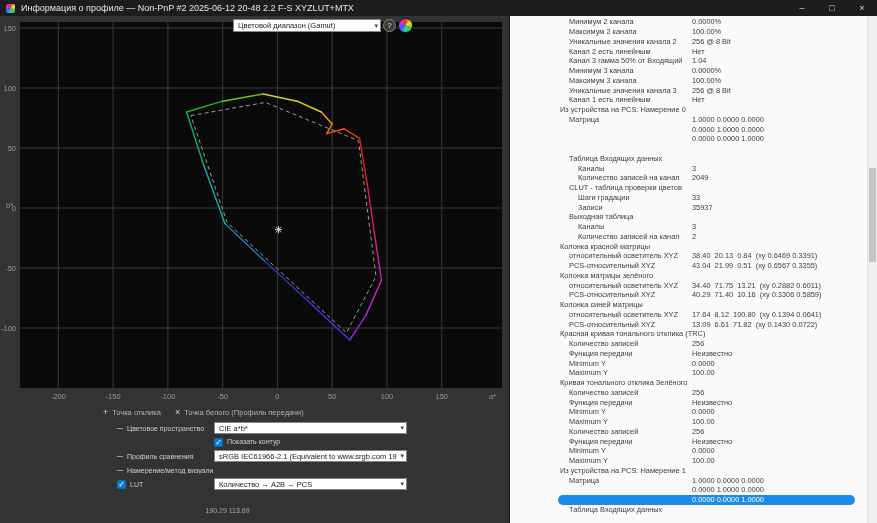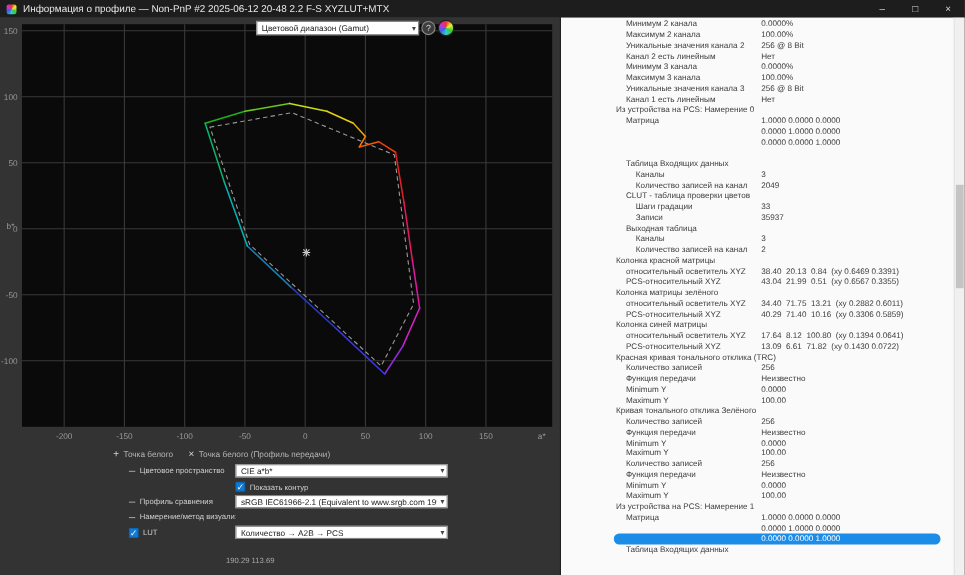--- a/index.html
+++ b/index.html
@@ -35,21 +35,21 @@
   .legend{position:absolute;left:103px;top:391px;display:flex;gap:14px;align-items:center;
           font-size:7.5px;color:#b5b5b5;z-index:4;}
   .legend-item{display:flex;align-items:center;}
   .marker{color:#d8d8d8;font-size:9px;margin-right:4px;}
 
   .form{position:absolute;left:0;top:405px;width:510px;z-index:4;}
   .frow{height:14px;display:flex;align-items:center;padding-left:117px;box-sizing:border-box;}
   .lblcell{flex:0 0 97px;width:97px;display:flex;align-items:center;font-size:7px;color:#cfcfcf;
            white-space:nowrap;overflow:hidden;}
   .dash{flex:0 0 6px;width:6px;height:1px;background:#9a9a9a;margin-right:4px;}
-  .ctrlcell{flex:0 0 193px;width:193px;display:flex;align-items:flex-end;}
+  .ctrlcell{flex:0 0 193px;width:193px;display:flex;align-items:flex-start;}
   .ctrlcell .combo{width:100%;height:12px;}
   .checkbox{flex:0 0 9px;width:9px;height:9px;background:#0f7bd7;border:1px solid #0c66b4;border-radius:1px;
             color:#fff;font-size:8px;display:flex;align-items:center;justify-content:center;margin-right:4px;box-sizing:border-box;}
   .cb-label{font-size:7px;color:#cfcfcf;white-space:nowrap;}
   .status{position:absolute;left:0;top:491px;width:455px;text-align:center;font-size:7px;color:#a8a8a8;z-index:4;}
 
   
   .right{flex:1;position:relative;background:#fafafa;overflow:hidden;}
   #info-rows{position:absolute;left:0;top:1px;right:10px;margin-left:32px;}
   .irow{position:relative;height:9.75px;display:flex;align-items:center;font-size:7.4px;color:#3d3d3d;z-index:0;}
@@ -153,21 +153,21 @@
           <span class="combo-text">Цветовой диапазон (Gamut)</span>
           <span class="arrow">▾</span>
         </div>
         <div class="help">?</div>
         <div class="cicon"></div>
       </div>
 
       <div class="legend">
         <span class="legend-item">
           <span class="marker">+</span>
-          <span>Точка белого</span>
+          <span>Точка отклика</span>
         </span>
         <span class="legend-item">
           <span class="marker">×</span>
           <span>Точка белого (Профиль передачи)</span>
         </span>
       </div>
 
       <div class="form">
         <div class="frow">
           <span class="lblcell">
@@ -235,20 +235,24 @@
           </div>
           <div class="irow">
             <span class="iname ind1">Уникальные значения канала 2</span>
             <span class="ival">256 @ 8 Bit</span>
           </div>
           <div class="irow">
             <span class="iname ind1">Канал 2 есть линейным</span>
             <span class="ival">Нет</span>
           </div>
           <div class="irow">
+            <span class="iname ind1">Канал 3 гамма 50% от Входящий</span>
+            <span class="ival">1.04</span>
+          </div>
+          <div class="irow">
             <span class="iname ind1">Минимум 3 канала</span>
             <span class="ival">0.0000%</span>
           </div>
           <div class="irow">
             <span class="iname ind1">Максимум 3 канала</span>
             <span class="ival">100.00%</span>
           </div>
           <div class="irow">
             <span class="iname ind1">Уникальные значения канала 3</span>
             <span class="ival">256 @ 8 Bit</span>

